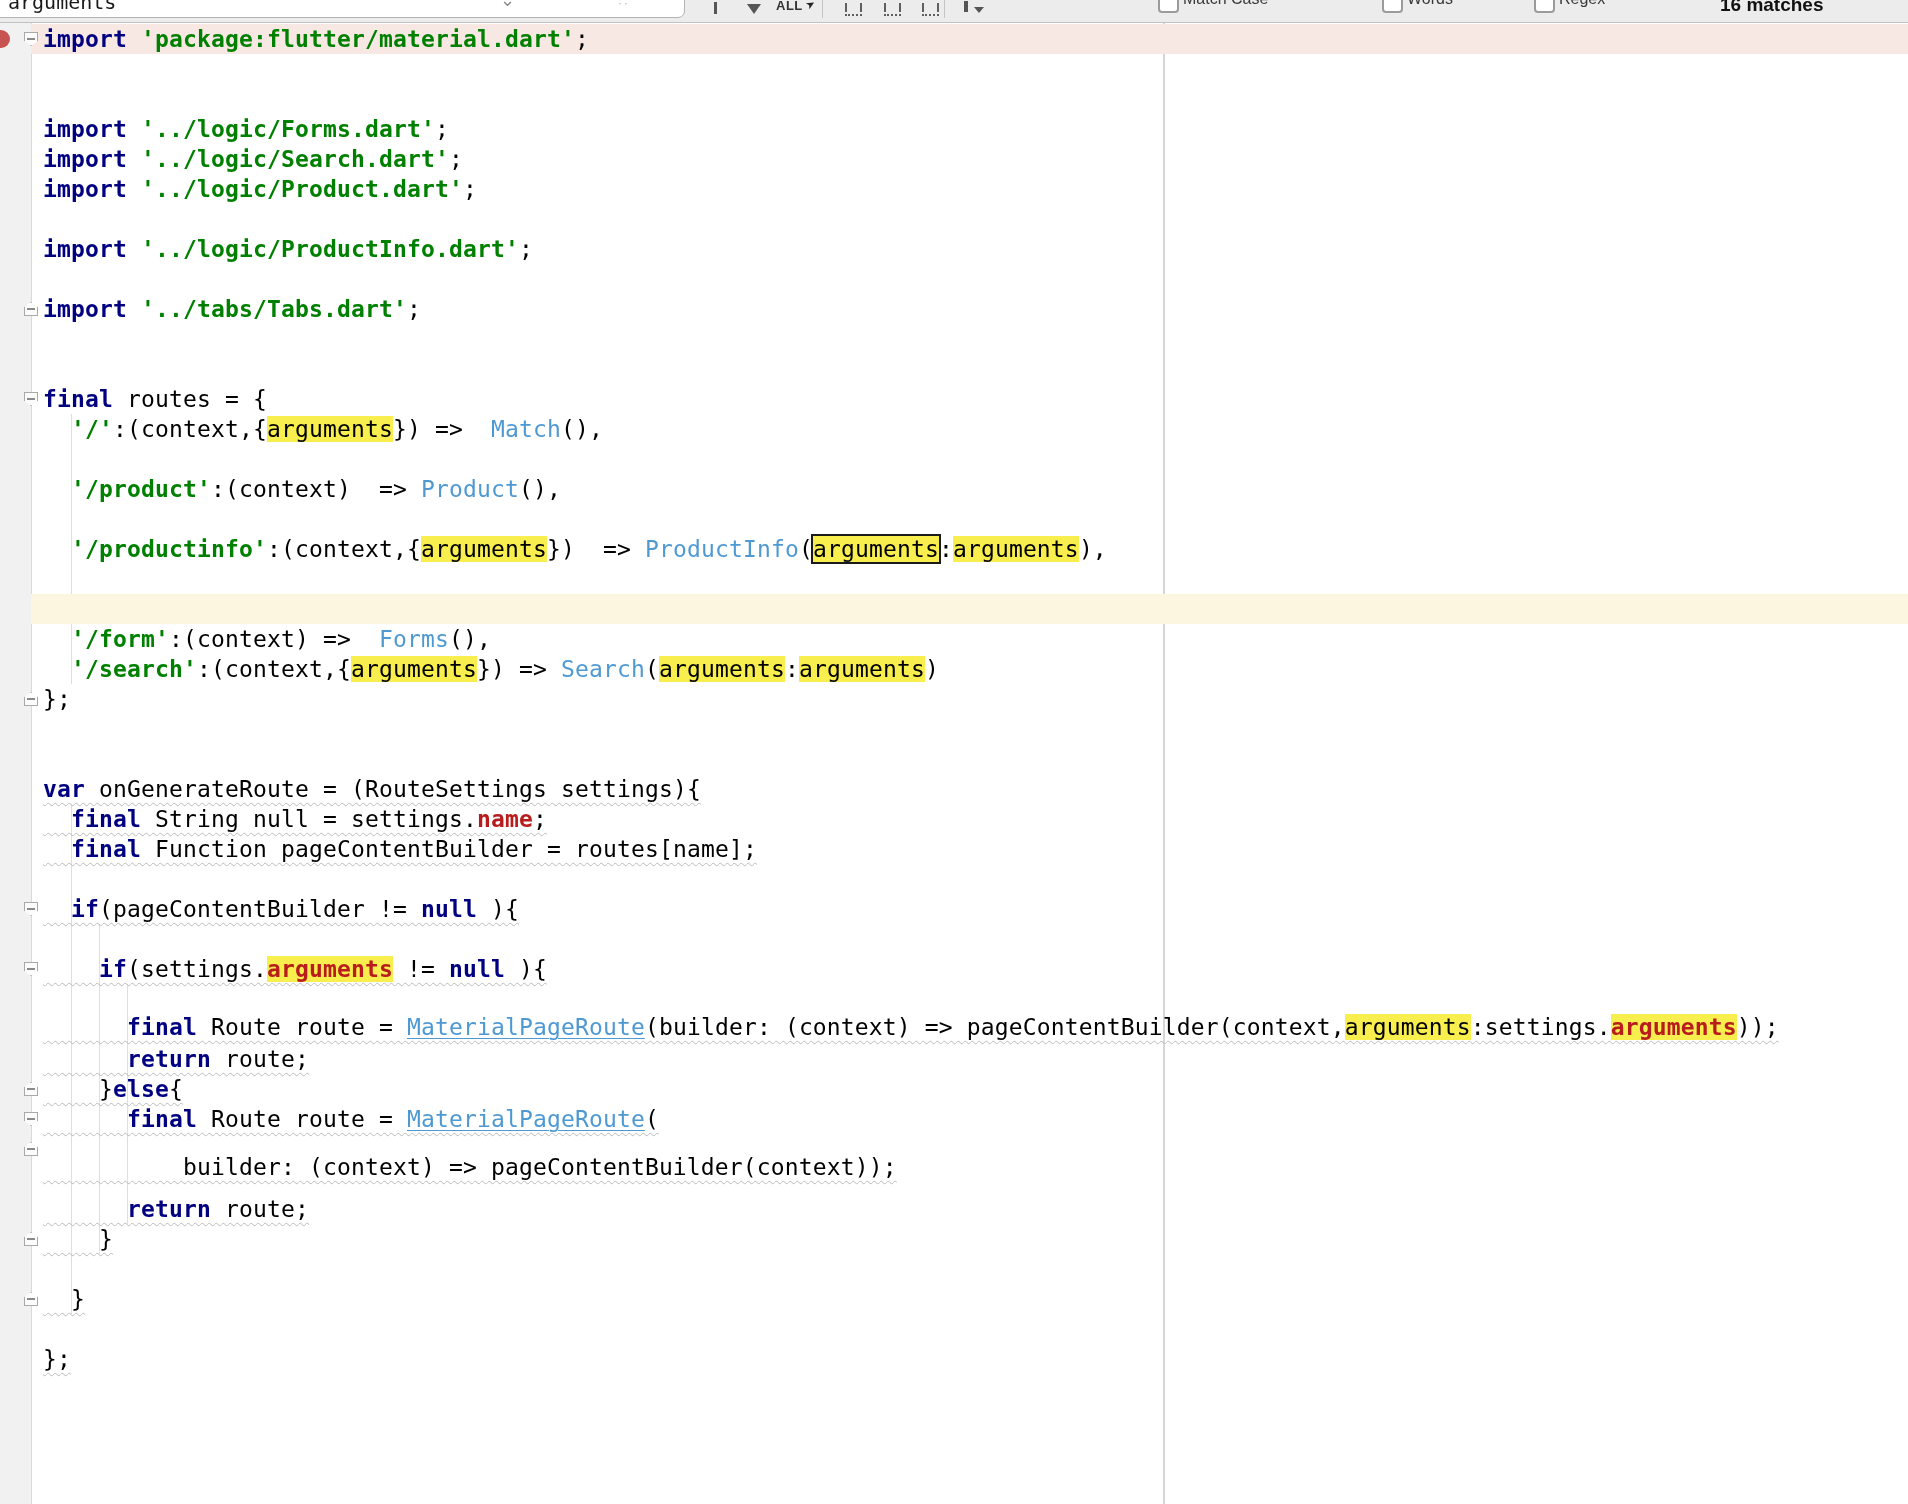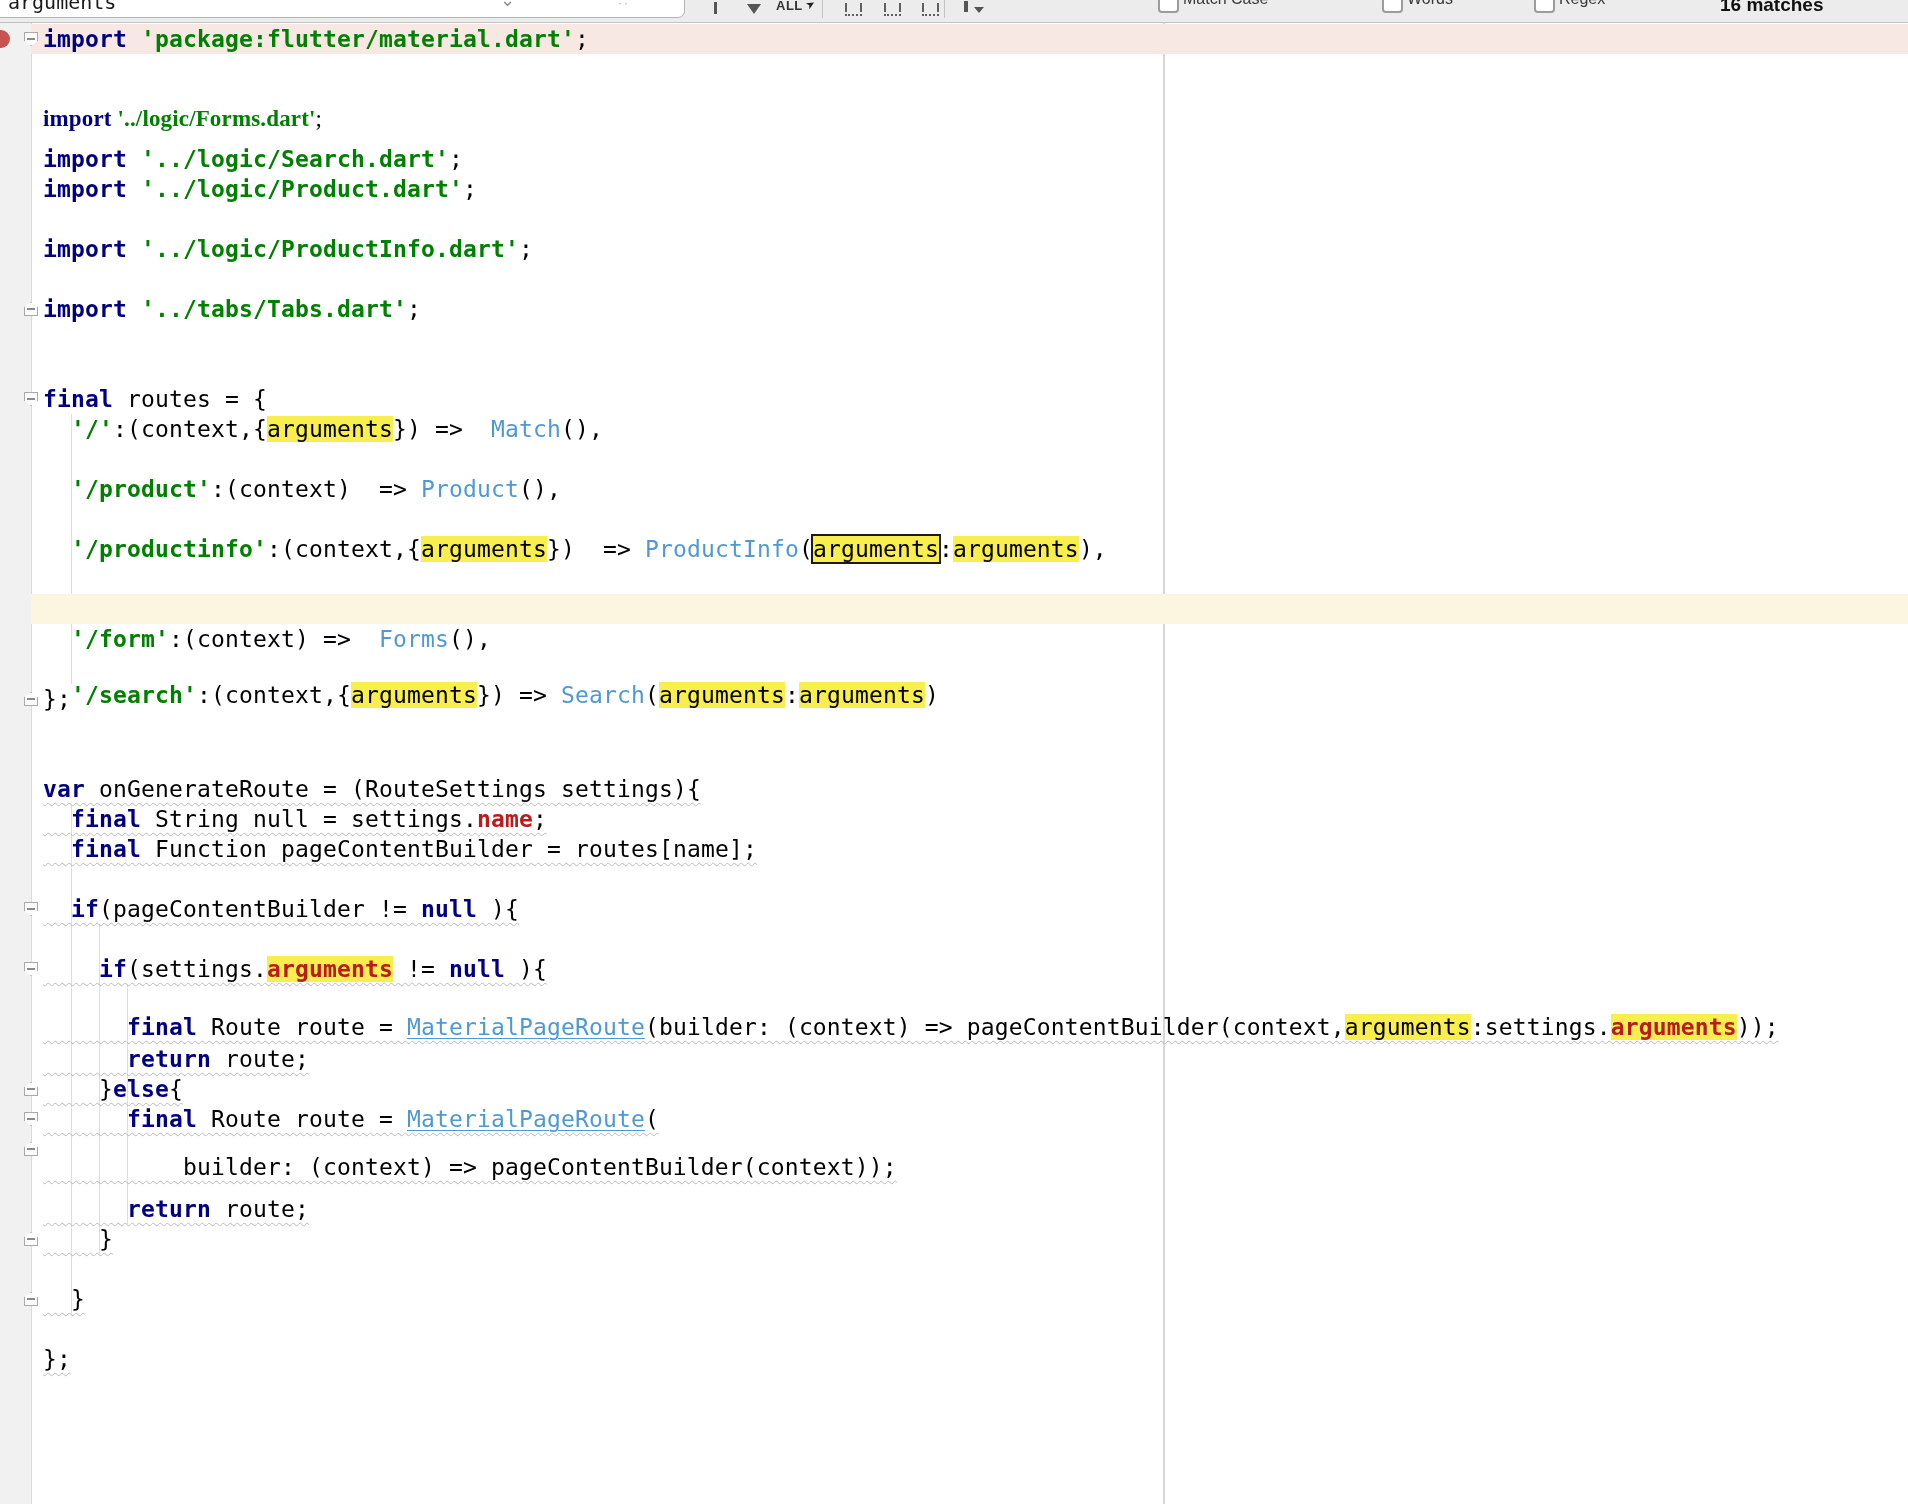--- a/index.html
+++ b/index.html
@@ -109,38 +109,38 @@
   <div id="code-layer">
       <div class="iguide" style="left: 71px; top: 414px; height: 270px;"></div>
       <div class="iguide" style="left: 71px; top: 804px; height: 510px;"></div>
       <div class="iguide" style="left: 99px; top: 924px; height: 330px;"></div>
       <div class="iguide" style="left: 127px; top: 984px; height: 240px;"></div>
       <div class="band pink" style="top: 24px;"></div>
       <div class="cl" style="top: 24px;"><span class="kw">import</span><span> </span><span class="str">'package:flutter/material.dart'</span><span>;</span></div>
       <div class="fold start" style="top: 32px;">
         <i></i>
       </div>
-      <div class="cl" style="top: 104px; font-family: Liberation Serif, serif;"><span class="kw">import</span><span> </span><span class="str">'../logic/Forms.dart'</span><span>;</span></div>
+      <div class="cl" style="top: 114px;"><span class="kw">import</span><span> </span><span class="str">'../logic/Forms.dart'</span><span>;</span></div>
       <div class="cl" style="top: 144px;"><span class="kw">import</span><span> </span><span class="str">'../logic/Search.dart'</span><span>;</span></div>
       <div class="cl" style="top: 174px;"><span class="kw">import</span><span> </span><span class="str">'../logic/Product.dart'</span><span>;</span></div>
       <div class="cl" style="top: 234px;"><span class="kw">import</span><span> </span><span class="str">'../logic/ProductInfo.dart'</span><span>;</span></div>
       <div class="cl" style="top: 294px;"><span class="kw">import</span><span> </span><span class="str">'../tabs/Tabs.dart'</span><span>;</span></div>
       <div class="fold end" style="top: 302px;">
         <i></i>
       </div>
       <div class="cl" style="top: 384px;"><span class="kw">final</span><span> routes = {</span></div>
       <div class="fold start" style="top: 392px;">
         <i></i>
       </div>
       <div class="cl" style="top: 414px;"><span>  </span><span class="str">'/'</span><span>:(context,{</span><span class="hl">arguments</span><span>}) =&gt;  </span><span class="cls">Match</span><span>(),</span></div>
       <div class="cl" style="top: 474px;"><span>  </span><span class="str">'/product'</span><span>:(context)  =&gt; </span><span class="cls">Product</span><span>(),</span></div>
       <div class="cl" style="top: 534px;"><span>  </span><span class="str">'/productinfo'</span><span>:(context,{</span><span class="hl">arguments</span><span>})  =&gt; </span><span class="cls">ProductInfo</span><span>(</span><span class="hl cur">arguments</span><span>:</span><span class="hl">arguments</span><span>),</span></div>
       <div class="band cream" style="top: 594px;"></div>
       <div class="cl" style="top: 624px;"><span>  </span><span class="str">'/form'</span><span>:(context) =&gt;  </span><span class="cls">Forms</span><span>(),</span></div>
-      <div class="cl" style="top: 654px; margin-top: 26px;"><span>  </span><span class="str">'/search'</span><span>:(context,{</span><span class="hl">arguments</span><span>}) =&gt; </span><span class="cls">Search</span><span>(</span><span class="hl">arguments</span><span>:</span><span class="hl">arguments</span><span>)</span></div>
+      <div class="cl" style="top: 654px;"><span>  </span><span class="str">'/search'</span><span>:(context,{</span><span class="hl">arguments</span><span>}) =&gt; </span><span class="cls">Search</span><span>(</span><span class="hl">arguments</span><span>:</span><span class="hl">arguments</span><span>)</span></div>
       <div class="cl" style="top: 684px;"><span>};</span></div>
       <div class="fold end" style="top: 692px;">
         <i></i>
       </div>
       <div class="cl" style="top: 774px;"><span class="sq"><span class="kw">var</span><span> onGenerateRoute = (RouteSettings settings){</span></span></div>
       <div class="cl" style="top: 804px;"><span class="sq"><span>  </span><span class="kw">final</span><span> String null = settings.</span><span class="mem">name</span><span>;</span></span></div>
       <div class="cl" style="top: 834px;"><span class="sq"><span>  </span><span class="kw">final</span><span> Function pageContentBuilder = routes[name];</span></span></div>
       <div class="cl" style="top: 894px;"><span class="sq"><span>  </span><span class="kw">if</span><span>(pageContentBuilder != </span><span class="kw">null</span><span> ){</span></span></div>
       <div class="fold start" style="top: 902px;">
         <i></i>

